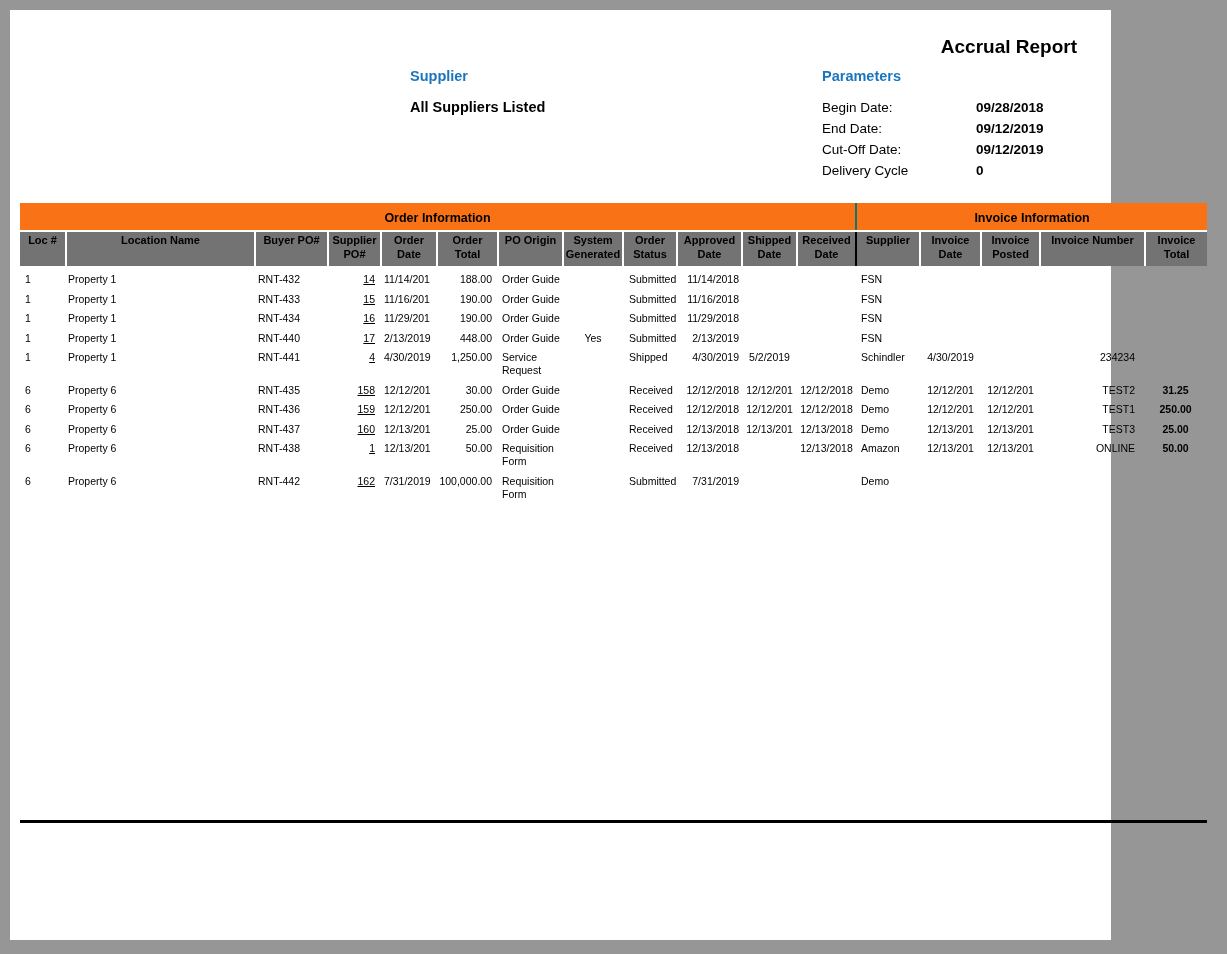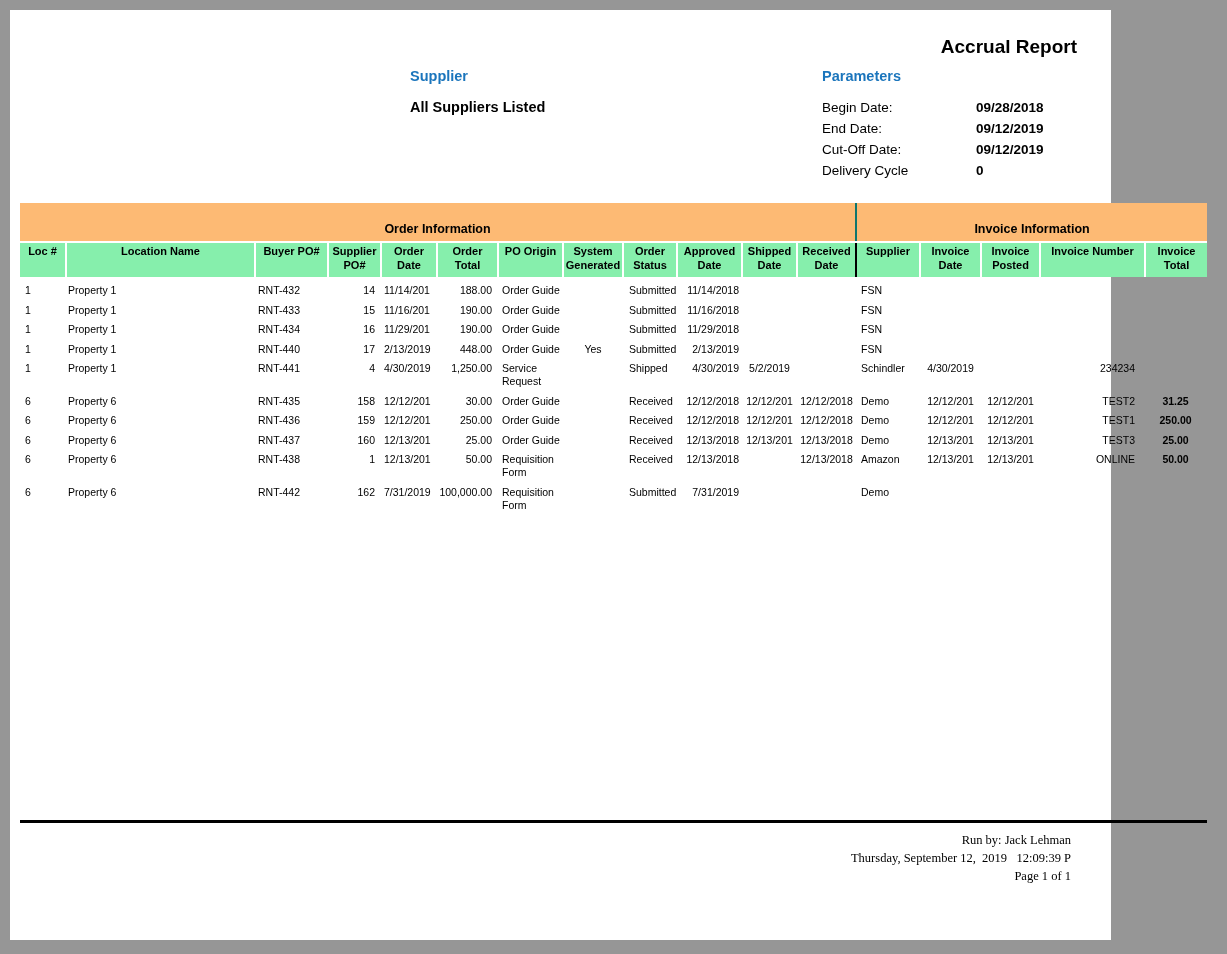--- a/index.html
+++ b/index.html
@@ -32,46 +32,46 @@
   .param-row{display:flex;font-size:13.5px;line-height:21px;gap:12px;}
   .param-label{width:142px;}
   .param-value{font-weight:bold;}
 
   .report-table{
     position:absolute;left:10px;top:193px;
     width:1187px;
     border-collapse:collapse;table-layout:fixed;
   }
   .report-table th.group-th{
-    background:#fdba74;
+    background:#f97316;
     font-size:12.5px;font-weight:bold;text-align:center;
-    padding:19px 0 5px 0;
+    padding:8px 0 5px 0;
     border-bottom:2px solid #ffffff;
   }
   .report-table th.group-th.invoice{border-left:2px solid #0f766e;}
   .report-table th.col{
-    background:#86efac;
+    background:#737373;
     font-size:11px;font-weight:bold;line-height:13.5px;
     text-align:center;vertical-align:top;
     padding:2px 1px 5px 1px;
     border-left:2px solid #ffffff;
   }
   .report-table th.col:first-child{border-left:none;}
   .report-table th.col.divider{border-left:2px solid #000;}
   .report-table td{
     font-size:10.5px;line-height:13px;color:#000;
     vertical-align:top;
     padding:3px 2px 3.5px 2px;
     overflow:hidden;
   }
   .report-table tbody tr:first-child td{padding-top:7px;}
   .report-table td:nth-child(1){padding-left:5px;}
   .report-table td:nth-child(2){padding-left:2px;}
   .report-table td:nth-child(3){padding-left:3px;}
-  .report-table td:nth-child(4){text-align:right;padding-right:6px;}
+  .report-table td:nth-child(4){text-align:right;padding-right:6px;text-decoration:underline;}
   .report-table td:nth-child(5){padding-left:3px;}
   .report-table td:nth-child(6){text-align:right;padding-right:6px;}
   .report-table td:nth-child(7){padding-left:4px;}
   .report-table td:nth-child(8){text-align:center;}
   .report-table td:nth-child(9){padding-left:6px;}
   .report-table td:nth-child(10){text-align:right;padding-right:3px;}
   .report-table td:nth-child(11){text-align:center;}
   .report-table td:nth-child(12){text-align:center;}
   .report-table td:nth-child(13){padding-left:5px;}
   .report-table td:nth-child(14){text-align:center;}
@@ -357,19 +357,14 @@
           <td></td>
           <td></td>
           <td></td>
           <td></td>
         </tr>
       </tbody>
   </table>
 
   <div class="footer-rule"></div>
 
-  <div class="footer">
-    <div>Run by: Jack Lehman</div>
-    <div>Thursday, September 12, &nbsp;2019 &nbsp;&nbsp;12:09:39 P</div>
-    <div>Page 1 of 1</div>
-  </div>
 
 </div>
 
 </body></html>

